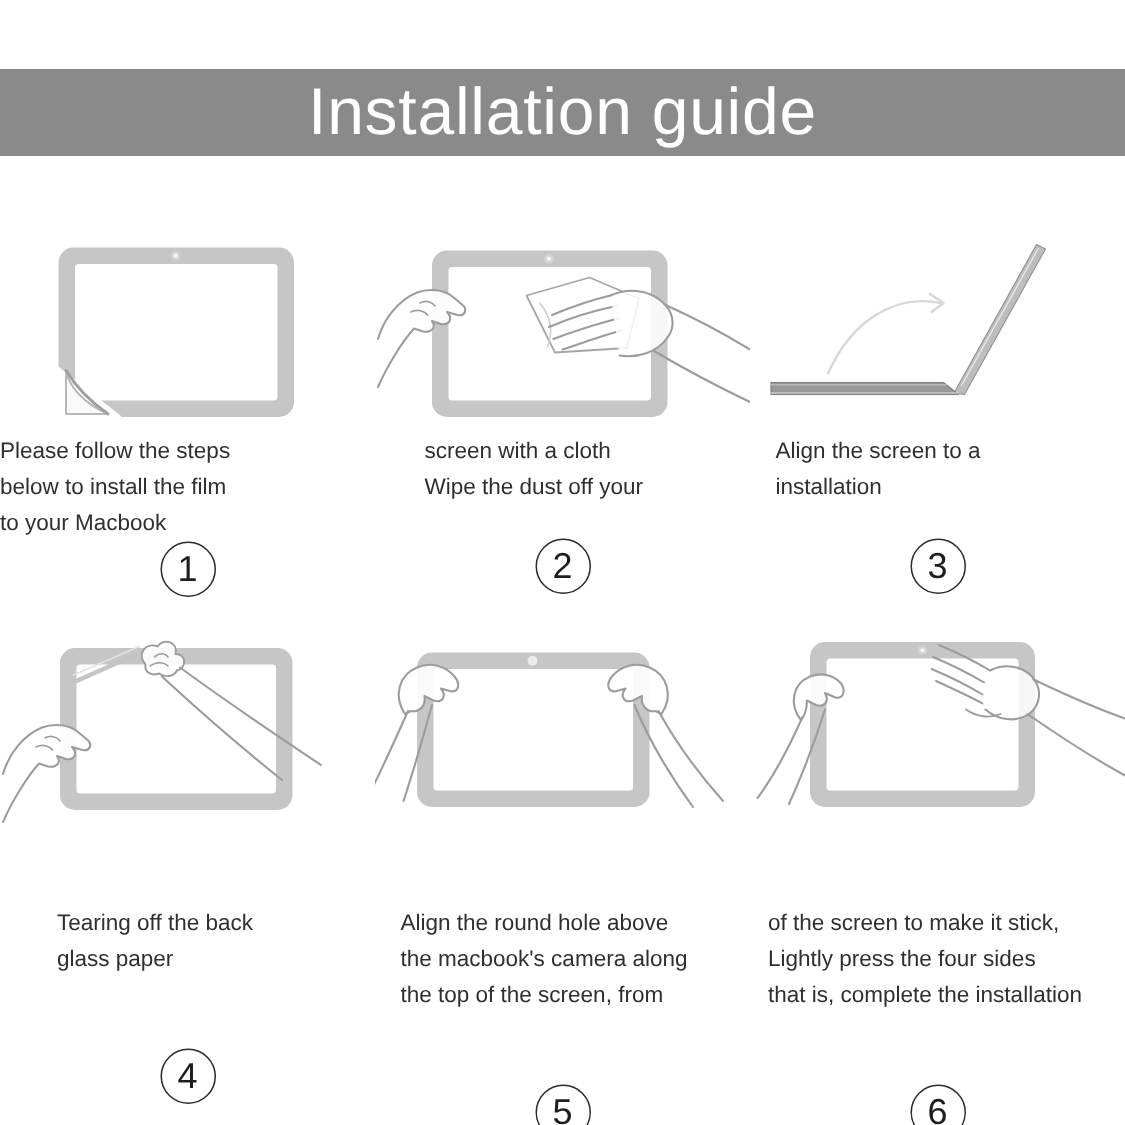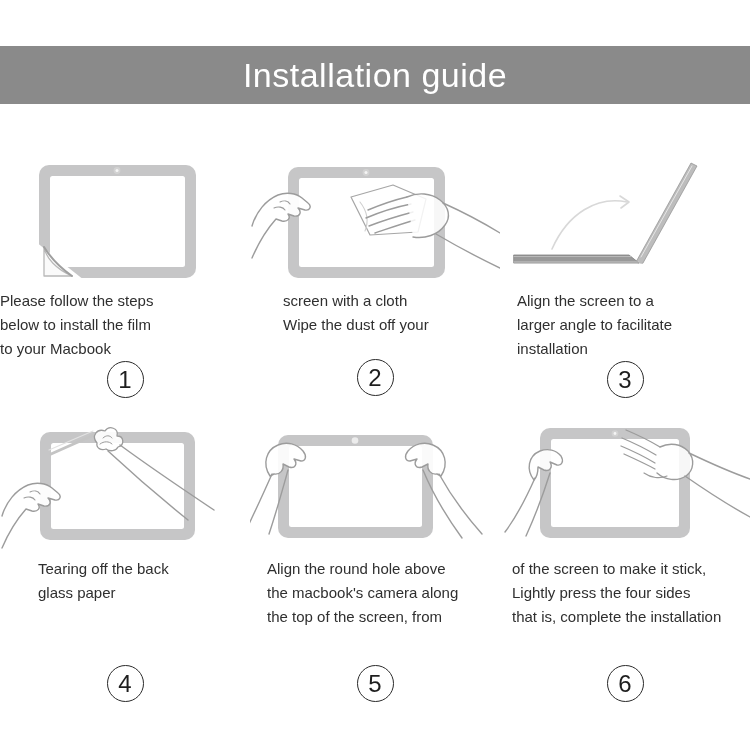--- a/index.html
+++ b/index.html
@@ -4,25 +4,25 @@
 <style>
   :root{
     --banner-bg:#8a8a8a; --banner-text:#ffffff; --text:#2f2f2f;
     --number-border:#2b2b2b;
   }
   *{margin:0;padding:0;box-sizing:border-box;}
   html,body{width:750px;height:750px;background:#ffffff;overflow:hidden;
     font-family:"Liberation Sans", sans-serif;}
   .banner{margin-top:46px;height:58px;background:var(--banner-bg,#8a8a8a);
     display:flex;align-items:center;justify-content:center;}
-  .banner h1{color:var(--banner-text,#fff);font-size:34px;font-weight:400;letter-spacing:.5px;}
+  .banner h1{color:var(--banner-text,#fff);font-size:44px;font-weight:400;letter-spacing:.5px;}
   .row{display:grid;grid-template-columns:250px 250px 250px;}
   .row-top{margin-top:46px;}
   .panel{display:flex;flex-direction:column;height:268px;}
-  .row-bottom .panel{height:292px;}
+  .row-bottom .panel{height:292px;gap:47px;}
   .illus{height:135px;display:flex;align-items:flex-start;justify-content:center;}
   .illus svg{display:block;}
   .caption{margin-top:4px;font-size:15px;line-height:24px;color:var(--text,#2f2f2f);}
   .line{white-space:nowrap;}
   .p1 .caption{}
   .p2 .caption{padding-left:33px;}
   .p3 .caption{padding-left:17px;}
   .p4 .caption{padding-left:38px;}
   .p5 .caption{padding-left:17px;}
   .p6 .caption{padding-left:12px;}
@@ -100,21 +100,20 @@
           <polygon points="136,112 191,13 197,16 143,113" fill="#bdbdbd" stroke="#8f8f8f" stroke-width="0.7"></polygon>
           <line x1="141" y1="107" x2="192" y2="16" stroke="#e6e6e6" stroke-width="1"></line>
           <polygon points="14,105 129,105 139,113 14,113" fill="#999999" stroke="#7d7d7d" stroke-width="0.8"></polygon>
           <line x1="14" y1="106.5" x2="131" y2="106.5" stroke="#b9b9b9"></line>
           <line x1="14" y1="112" x2="139" y2="112" stroke="#c9c9c9"></line>
         </g>
       </svg>
     </div>
     <div class="caption">
       <div class="line">Align the screen to a</div>
-      <div class="line">larger angle to facilitate</div>
       <div class="line">installation</div>
     </div>
     <div class="numwrap">
       <span class="num">3</span>
     </div>
   </section>
 </div>
 
 <div class="row row-bottom">
 

